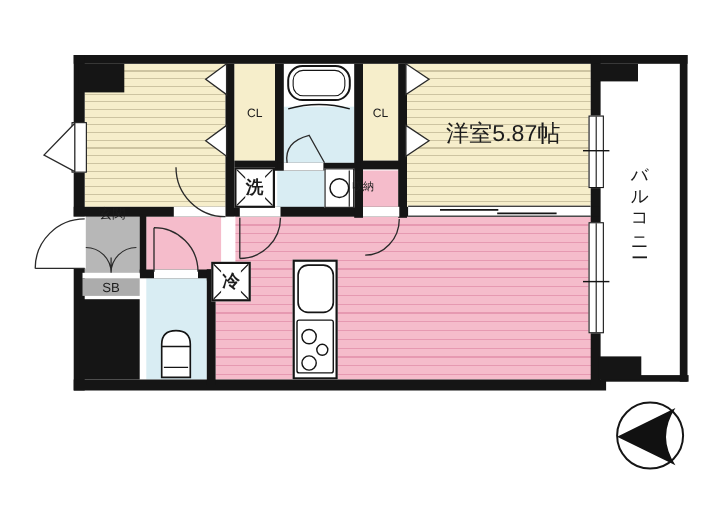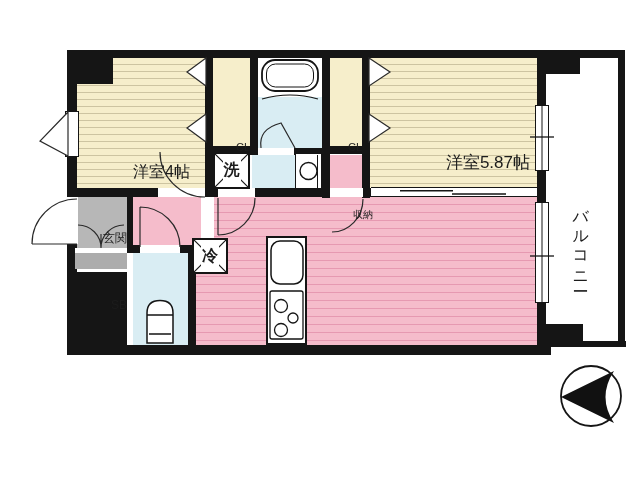--- a/index.html
+++ b/index.html
@@ -8,21 +8,21 @@
   .abs{position:absolute;box-sizing:border-box;}
   .wall{background:#151515;}
   .open{background:#ffffff;}
   .yellow-striped{background:repeating-linear-gradient(to bottom,#f6eecb 0px,#f6eecb 6px,#cdc4a1 6px,#cdc4a1 7px);}
   .cream{background:#f6eecb;}
   .pink-striped{background:repeating-linear-gradient(to bottom,#f5bccb 0px,#f5bccb 7px,#e699b1 7px,#e699b1 8px);}
   .pink{background:#f5bccb;}
   .blue{background:#d9edf3;}
   .gray{background:#b7b7b7;}
   .gray2{background:#acacac;}
-  .label{position:absolute;text-align:right;font-weight:500;line-height:1.1;white-space:nowrap;margin-top:44px;}
+  .label{position:absolute;text-align:center;font-weight:500;line-height:1.1;white-space:nowrap;}
   .vertical{writing-mode:vertical-rl;letter-spacing:3px;white-space:nowrap;}
   .fixture-box{background:#ffffff;border:2px solid #151515;display:flex;align-items:center;justify-content:center;}
   .fixture-box .x-svg{position:absolute;left:0;top:0;width:100%;height:100%;}
   .fixture-box span{position:relative;background:#ffffff;padding:0 1px;font-size:16px;font-weight:600;}
   .counter{background:#ffffff;border:2px solid #151515;}
   svg{display:block;}
 </style>
 </head>
 <body>
 
@@ -143,22 +143,21 @@
     <line x1="542" y1="203" x2="542" y2="302" stroke="#151515" stroke-width="1"></line>
     <line x1="530" y1="137" x2="554" y2="137" stroke="#151515" stroke-width="1.3"></line>
     <line x1="530" y1="256" x2="554" y2="256" stroke="#151515" stroke-width="1.3"></line>
 
     <path d="M 400,190.8 L 453,190.8 M 452,194 L 506,194" fill="none" stroke="#151515" stroke-width="1.5"></path>
 
     <circle cx="591" cy="396" r="30" fill="#fff" stroke="#151515" stroke-width="1.8"></circle>
     <path d="M 561,397 L 614,371 Q 597,397 614,423 Z" fill="#111"></path>
   </svg>
 
-  <div class="label" style="left:95px;top:119px;width:95px;font-size:16px;">洋室4帖</div>
-  <div class="label" style="left:385px;top:110px;width:145px;font-size:17px;">洋室5.87帖</div>
+  <div class="label" style="left:385px;top:110px;width:145px;font-size:21px;">洋室5.87帖</div>
   <div class="label vertical" style="left:572px;top:127px;height:115px;font-size:16px;">バルコニー</div>
   <div class="label" style="left:213px;top:97px;width:37px;font-size:11px;">CL</div>
   <div class="label" style="left:330px;top:97px;width:32px;font-size:11px;">CL</div>
-  <div class="label" style="left:339px;top:165px;width:34px;font-size:10px;">収納</div>
+  <div class="label" style="left:313px;top:165px;width:34px;font-size:10px;">収納</div>
   <div class="label" style="left:77px;top:188px;width:50px;font-size:12px;">玄関</div>
   <div class="label" style="left:75px;top:255px;width:52px;font-size:12px;">SB</div>
 
 </div>
 
 </body></html>

